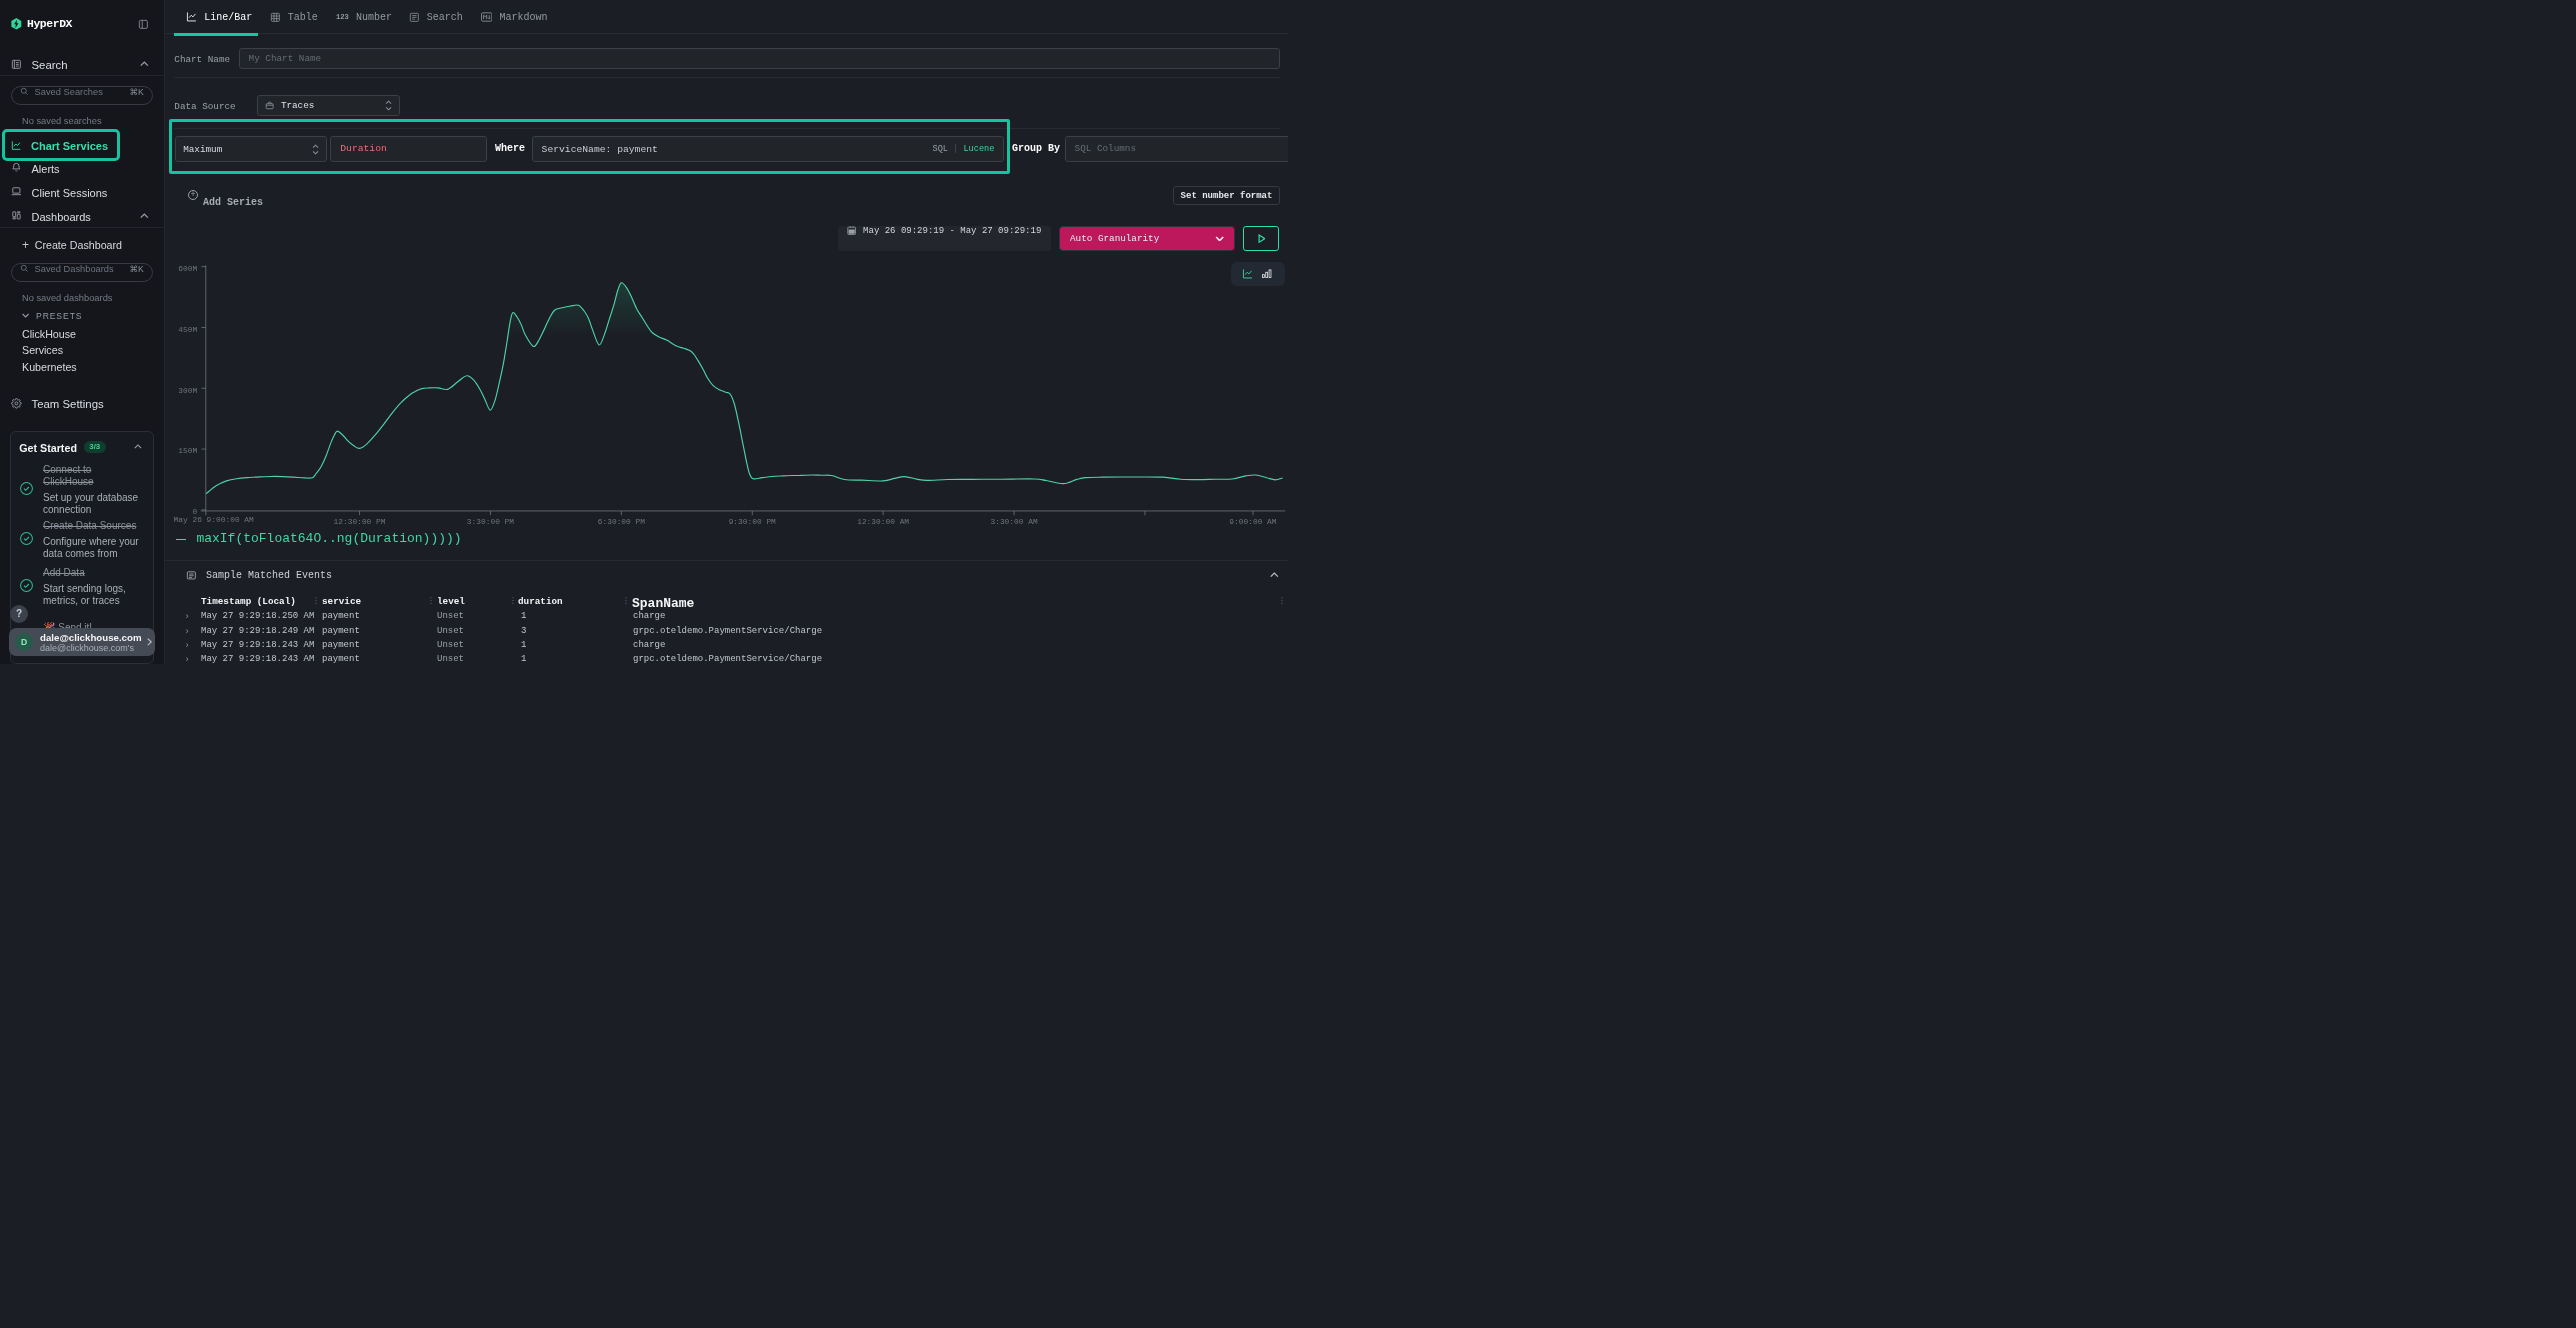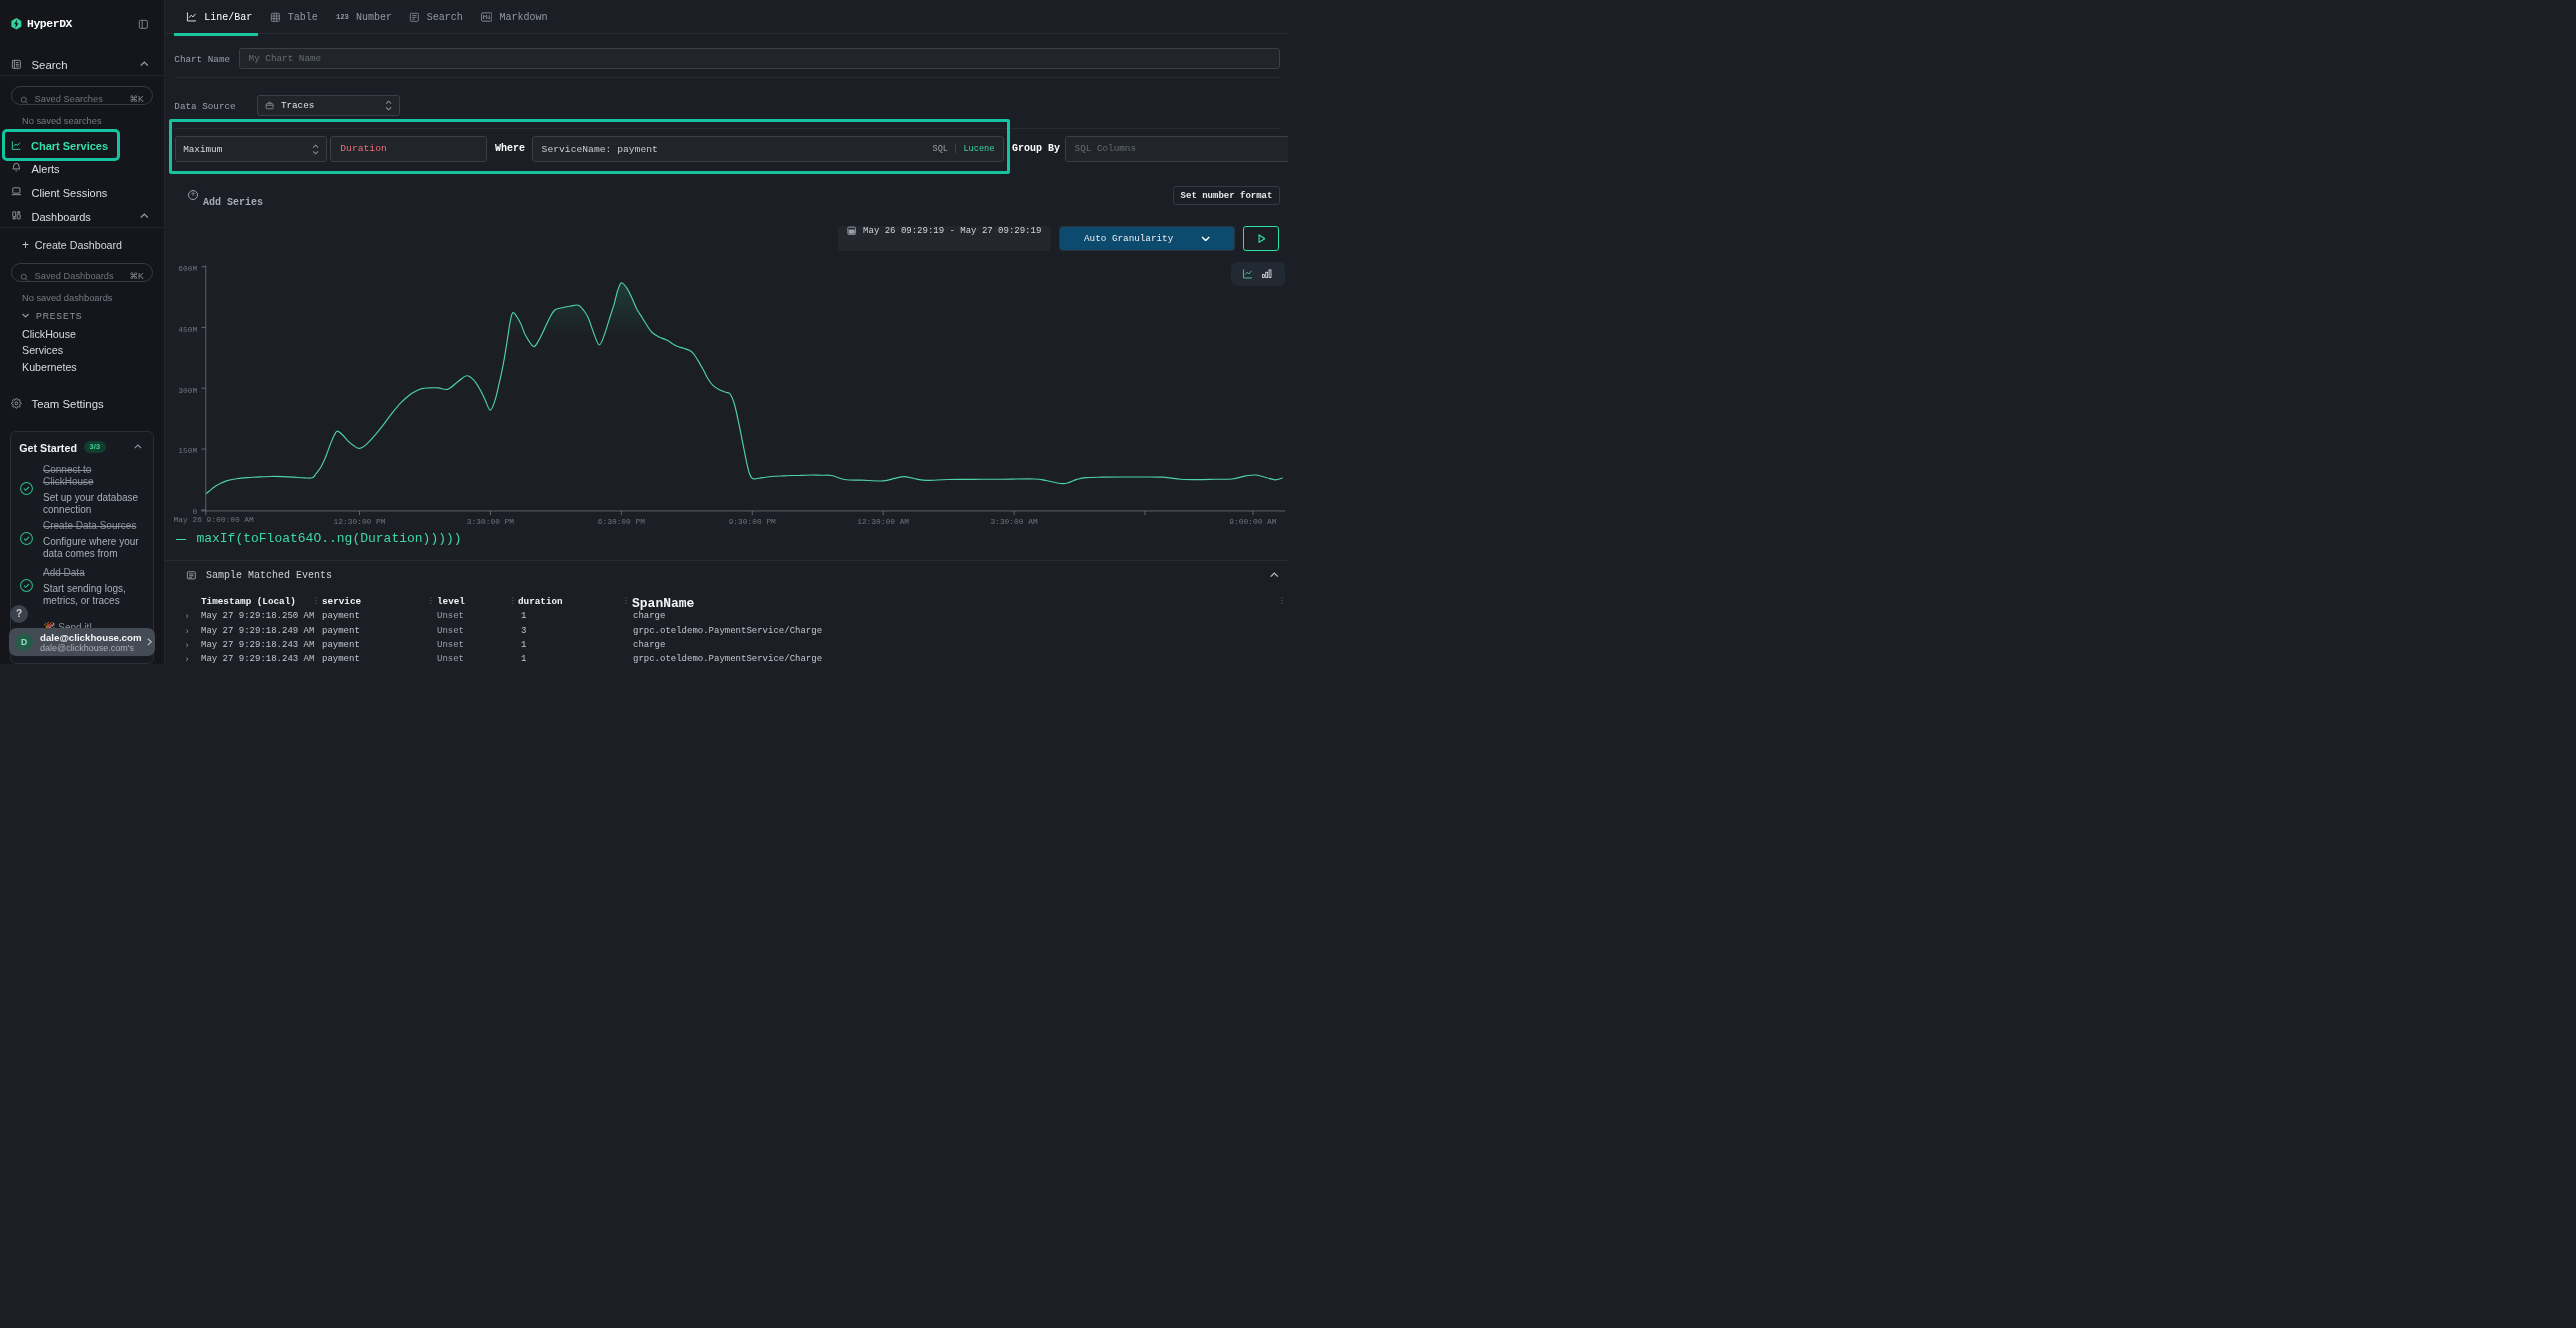--- a/index.html
+++ b/index.html
@@ -7,21 +7,21 @@
   font-family:"Liberation Mono",monospace;-webkit-font-smoothing:antialiased}
 body{position:relative;color:#d6d9de}
 .abs{position:absolute}
 .sans{font-family:"Liberation Sans",sans-serif}
 .b{font-weight:bold}
 svg{display:block}
 
 #side{position:absolute;left:0;top:0;width:165px;height:664px;background:#14161b;border-right:0.7px solid #23262d}
 .srow{position:absolute;left:0;width:165px;display:flex;align-items:center;font-family:"Liberation Sans",sans-serif}
 .pill{position:absolute;left:11.4px;width:142px;height:19.3px;border:0.7px solid #363b44;border-radius:10px;
-  display:flex;align-items:flex-end;color:#6d737e;font-size:9.3px;font-family:"Liberation Sans",sans-serif}
+  display:flex;align-items:flex-start;color:#6d737e;font-size:9.3px;font-family:"Liberation Sans",sans-serif}
 .mut{color:#747b86;font-size:9.3px;font-family:"Liberation Sans",sans-serif}
 .sitext{color:#dcdfe4;font-size:11px}
 
 #main{position:absolute;left:165px;top:0;width:1123px;height:664px}
 .inp{position:absolute;border:0.7px solid #3a3f48;border-radius:2.9px;background:#212429}
 .lbl{position:absolute;color:#9aa0aa;font-size:9.3px}
 .ph{color:#666c76}
 .hr{position:absolute;left:174px;width:1106px;border-top:0.7px solid #262a31}
 .tab{position:absolute;top:0;height:34px;display:flex;align-items:center;color:#9299a3;font-size:10px}
 .tab .ic{margin-right:7.2px;display:flex;align-items:center}
@@ -265,21 +265,21 @@
   <div class="abs b" style="left:1008px;top:186px;width:107px;height:19.3px;border:0.7px solid #343942;border-radius:2.9px;font-size:9px;color:#e6e8eb;text-align:center;line-height:18px">Set number format</div>
 
   <div class="abs" style="left:673px;top:226px;width:213px;height:25px;background:#23262d;border-radius:2.9px;display:flex;align-items:flex-start;padding:0 8.6px;font-size:9px;color:#d3d6db">
     <svg style="margin-right:7.2px" width="9.3" height="9.3" viewBox="0 0 24 24" fill="#9aa0aa">
         <path d="M7 1h2.5v3H7zM14.5 1H17v3h-2.5z"></path>
         <rect x="2" y="3" width="20" height="19" rx="2" fill="none" stroke="#9aa0aa" stroke-width="2"></rect>
         <rect x="4" y="9" height="11" width="16"></rect>
       </svg>
     May 26 09:29:19 - May 27 09:29:19
   </div>
-  <div class="abs" style="left:894px;top:226px;width:176px;height:25px;border:0.7px solid #2f343c;border-radius:4px;background:#0c4a6e;display:flex;align-items:center;padding:0 24px;font-size:9.3px;color:#eceef1">Auto Granularity
+  <div class="abs" style="left:894px;top:226px;width:176px;height:25px;border:0.7px solid #2f343c;border-radius:4px;background:#be185d;display:flex;align-items:center;padding:0 10px;font-size:9.3px;color:#eceef1">Auto Granularity
     <svg style="margin-left:auto" width="9.3" height="5.7" viewBox="0 0 12 8" fill="none" stroke="#fff" stroke-width="2">
         <path d="M1 1.5L6 6.5L11 1.5"></path>
       </svg>
   </div>
   <div class="abs" style="left:1078px;top:226px;width:36px;height:25px;border:1.1px solid #2be3a8;border-radius:2.9px">
     <svg style="margin:7.2px 0 0 13.6px" width="7.9" height="9.3" viewBox="0 0 11 13" fill="none" stroke="#2be3a8" stroke-width="1.6">
         <path d="M1.5 1.5v10l8-5z"></path>
       </svg>
   </div>
   <div class="abs" style="left:1066px;top:262px;width:54px;height:24px;background:#232932;border-radius:5.7px">

